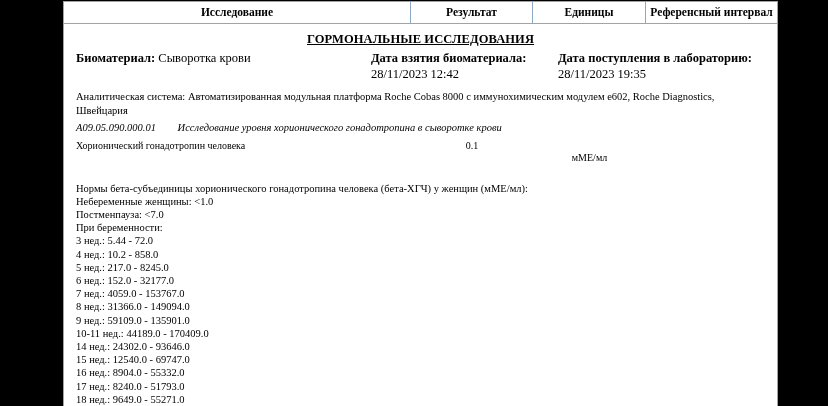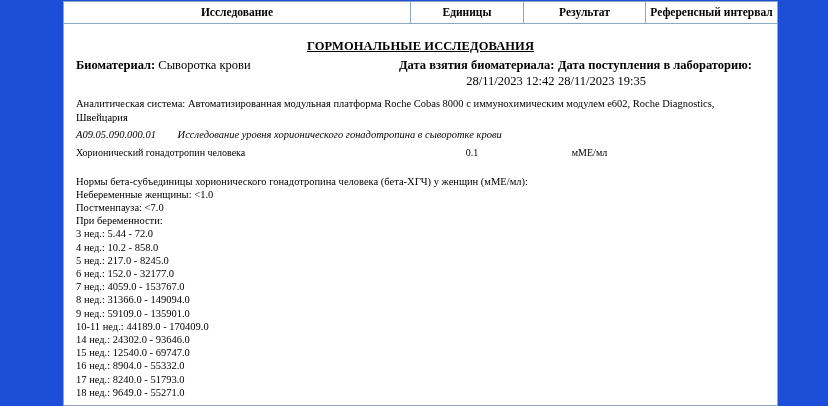--- a/index.html
+++ b/index.html
@@ -12,21 +12,21 @@
     height: 406px;
     font-family: "Liberation Serif", "DejaVu Serif", serif;
     color: #000000;
     overflow: hidden;
   }
 
   .page {
     position: relative;
     width: 828px;
     height: 406px;
-    background: #1d4ed8;
+    background: #000000;
   }
 
   
   .report {
     position: absolute;
     left: 63px;
     top: 1px;
     width: 715px;
     border: 1px solid #8ca9c4;
     border-top: 1px solid #8ca9c4;
@@ -59,21 +59,21 @@
   .report-body {
     padding: 0;
     position: relative;
   }
 
   .section-title {
     text-align: center;
     font-weight: bold;
     font-size: 12.5px;
     text-decoration: underline;
-    margin-top: 15px;
+    margin-top: 8px;
     margin-bottom: 2px;
     letter-spacing: 0.1px;
   }
 
   
   .meta-row {
     position: relative;
     height: 40px;
     padding-left: 12px;
     padding-right: 6px;
@@ -96,21 +96,21 @@
   }
   .date-block .lbl {
     font-weight: bold;
     display: block;
     line-height: 15px;
   }
   .date-block .val {
     display: block;
     line-height: 16px;
   }
-  .date-taken   { left: 335px; text-align: right; }
+  .date-taken   { left: 307px; }
   .date-arrived { left: 494px; }
 
   
   .analytic {
     font-size: 10.5px;
     line-height: 13.5px;
     padding-left: 12px;
     padding-right: 10px;
     margin-top: 1px;
   }
@@ -140,55 +140,55 @@
   .result-row .r-value {
     position: absolute;
     left: 347px;
     top: 0;
     width: 122px;
     text-align: center;
   }
   .result-row .r-units {
     position: absolute;
     left: 469px;
-    top: 0;
+    top: 12px;
     width: 113px;
     text-align: center;
   }
   .result-row .r-ref {
     position: absolute;
     left: 582px;
     top: 0;
     width: 131px;
     text-align: center;
   }
 
   
   .norms {
     padding-left: 12px;
-    padding-bottom: 6px;
-    margin-top: 6px;
+    padding-bottom: 0;
+    margin-top: 20px;
   }
   .norms .n-line {
     font-size: 10.5px;
     line-height: 13.2px;
     white-space: nowrap;
   }
 </style>
 </head>
 <body>
 
 <div class="page">
 
   <div class="report">
 
     <div class="col-head">
       <div class="cell c-study">Исследование</div>
+      <div class="cell c-result">Результат</div>
       <div class="cell c-units">Единицы</div>
-      <div class="cell c-result">Результат</div>
       <div class="cell c-ref">Референсный интервал</div>
     </div>
 
     <div class="report-body">
 
       <div class="section-title">ГОРМОНАЛЬНЫЕ ИССЛЕДОВАНИЯ</div>
 
       <div class="meta-row">
         <div class="biomaterial">
           <span class="lbl">Биоматериал:</span>

